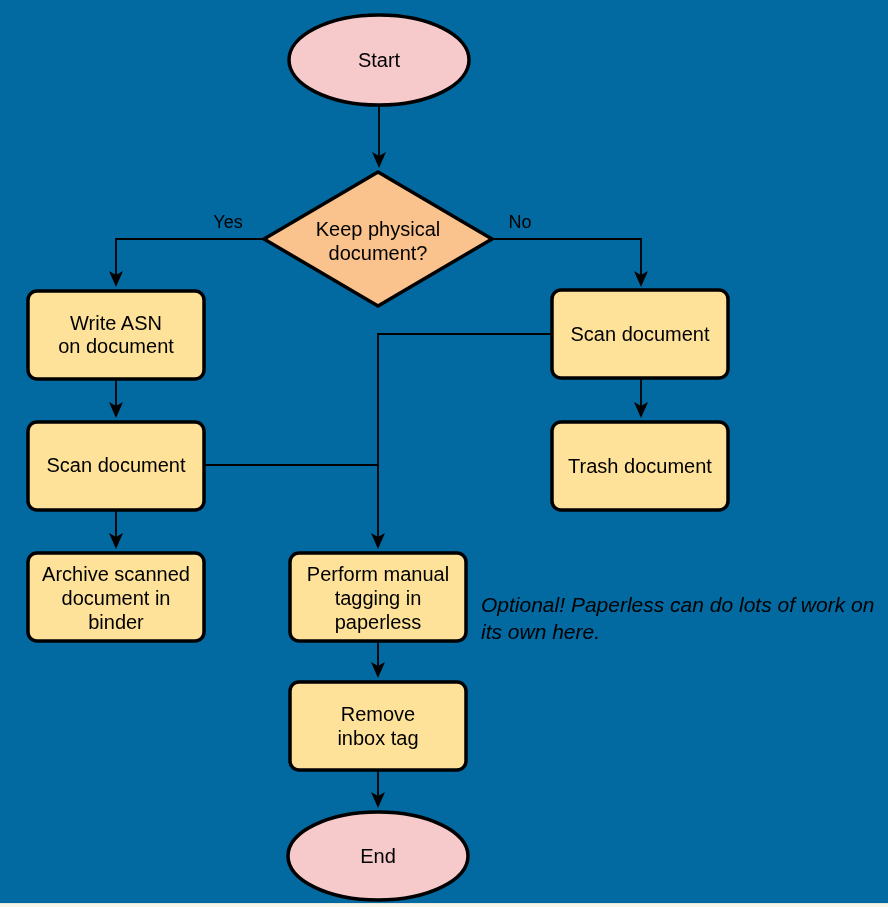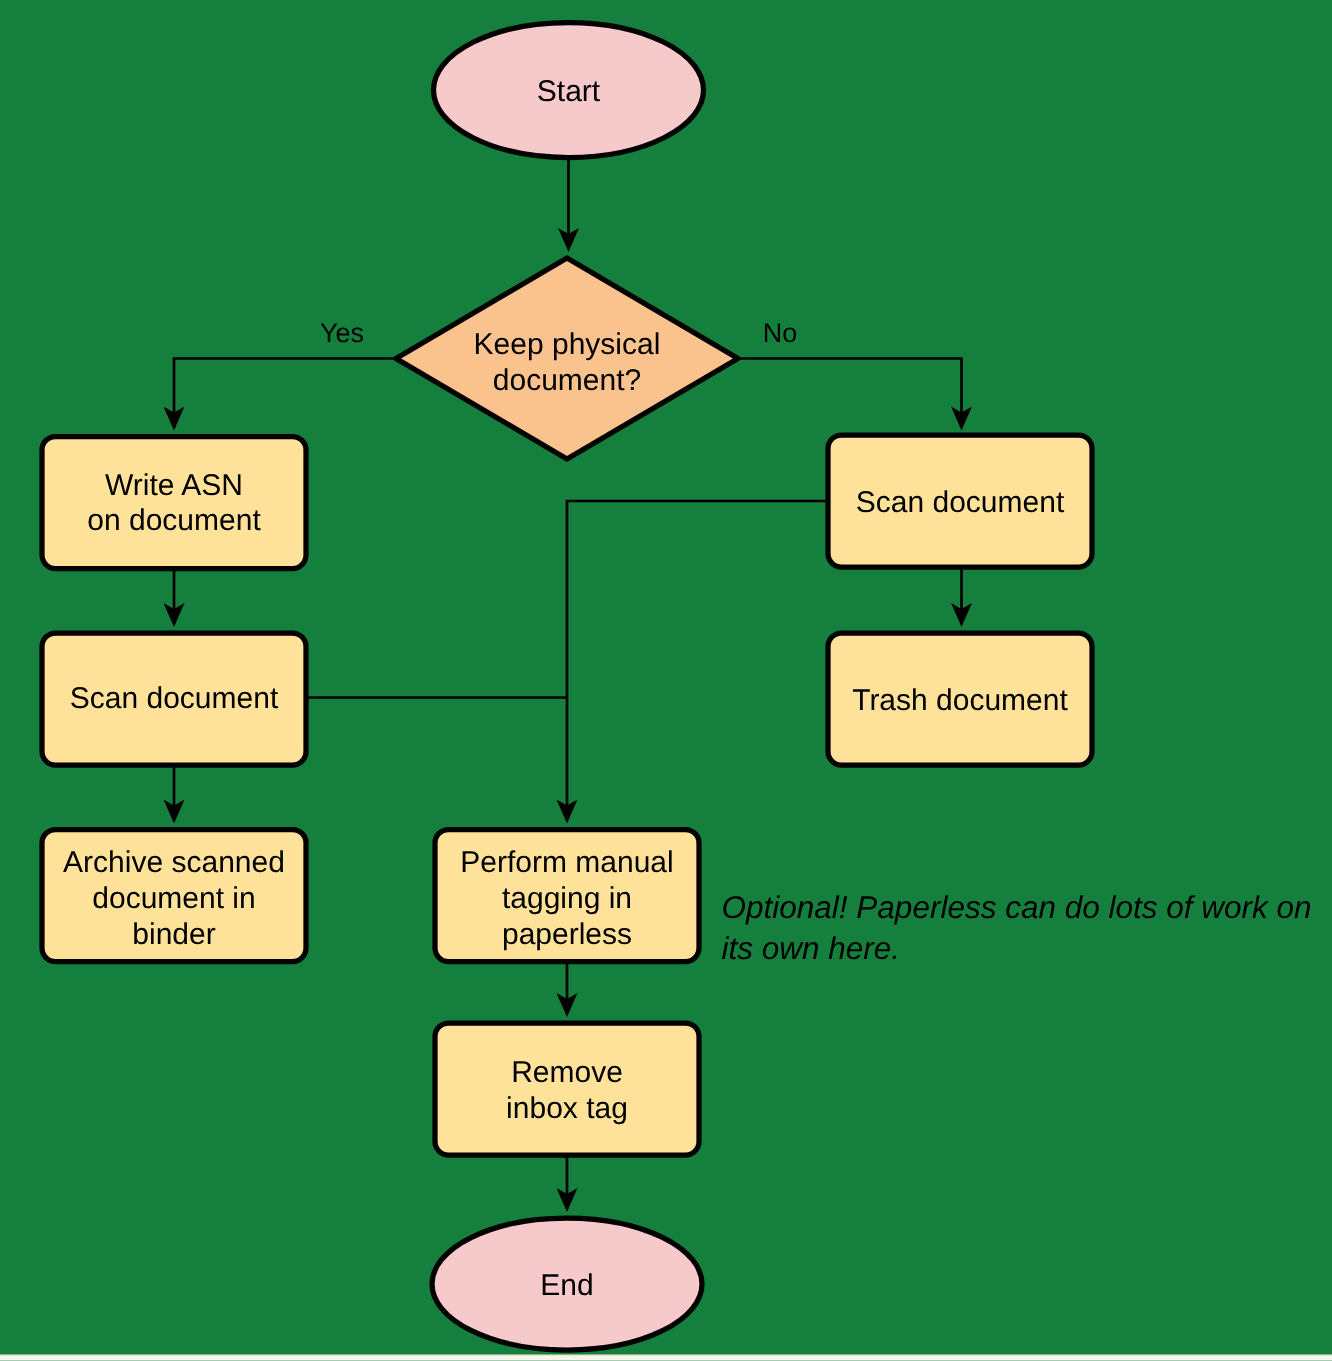--- a/index.html
+++ b/index.html
@@ -4,21 +4,21 @@
 <style>
   html, body {
     margin: 0;
     padding: 0;
     background: #ffffff;
   }
   .canvas {
     position: relative;
     width: 888px;
     height: 907px;
-    background: #15803d;
+    background: #0369a1;
     font-family: "Liberation Sans", sans-serif;
   }
   svg { display: block; }
   .shape {
     stroke: #000000;
     stroke-width: 3.5;
   }
   .edge {
     fill: none;
     stroke: #000000;

